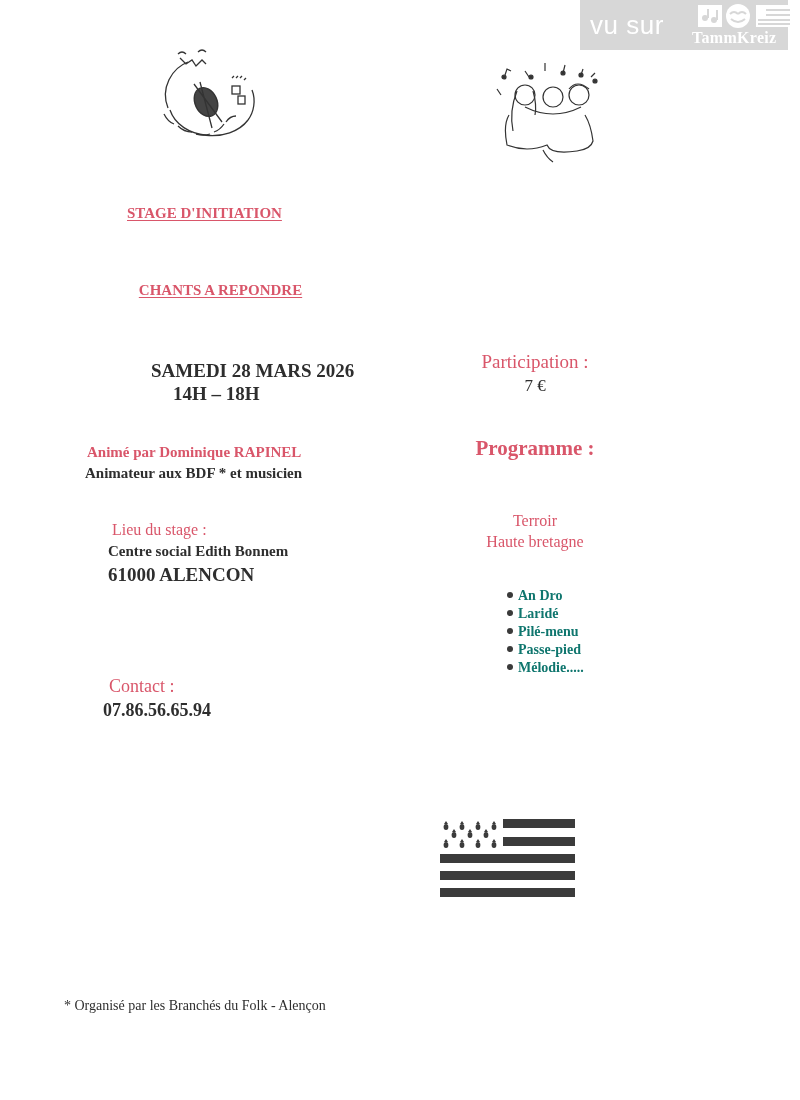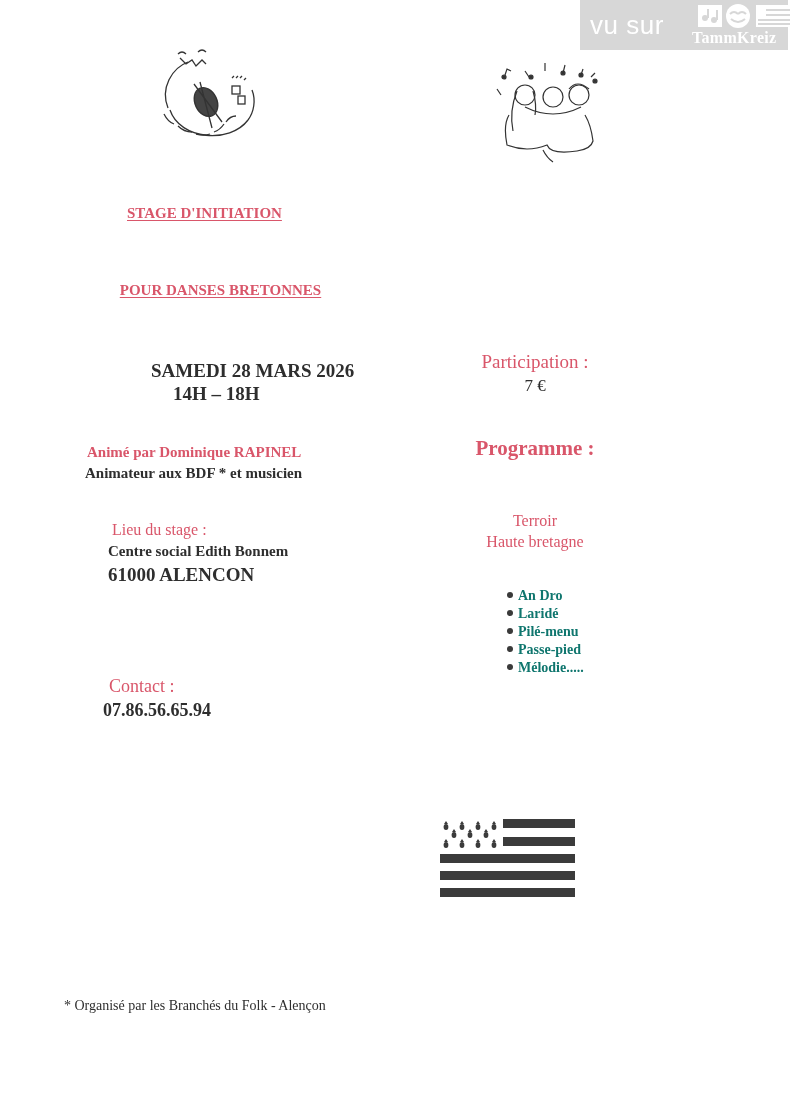--- a/index.html
+++ b/index.html
@@ -93,21 +93,21 @@
     <circle cx="9" cy="22" r="2" fill="#333"></circle>
       <circle cx="36" cy="22" r="2" fill="#333"></circle>
     <circle cx="68" cy="18" r="2" fill="#333"></circle>
       <circle cx="86" cy="20" r="2" fill="#333"></circle>
     <circle cx="100" cy="26" r="2" fill="#333"></circle>
   </g>
 </svg>
 
 <div class="abs red bold u" style="left:127px;top:205px;font-size:15px;">STAGE D'INITIATION</div>
 <div class="abs red bold u center-text" style="left:98px;top:281px;width:245px;font-size:15px;line-height:19px;">
-  <div>POUR DANSES BRETONNES</div>
+  <div>CHANTS A REPONDRE</div>
 </div>
 
 <div class="abs dark bold" style="left:151px;top:360px;font-size:19px;">SAMEDI 28 MARS 2026</div>
 <div class="abs dark bold" style="left:173px;top:383px;font-size:19px;">14H – 18H</div>
 
 <div class="abs red bold" style="left:87px;top:444px;font-size:15px;">Animé par Dominique RAPINEL</div>
 <div class="abs dark bold" style="left:85px;top:465px;font-size:15px;">Animateur aux BDF * et musicien</div>
 
 <div class="abs red" style="left:112px;top:521px;font-size:16px;">Lieu du stage :</div>
 <div class="abs dark bold" style="left:108px;top:543px;font-size:15px;">Centre social Edith Bonnem</div>

